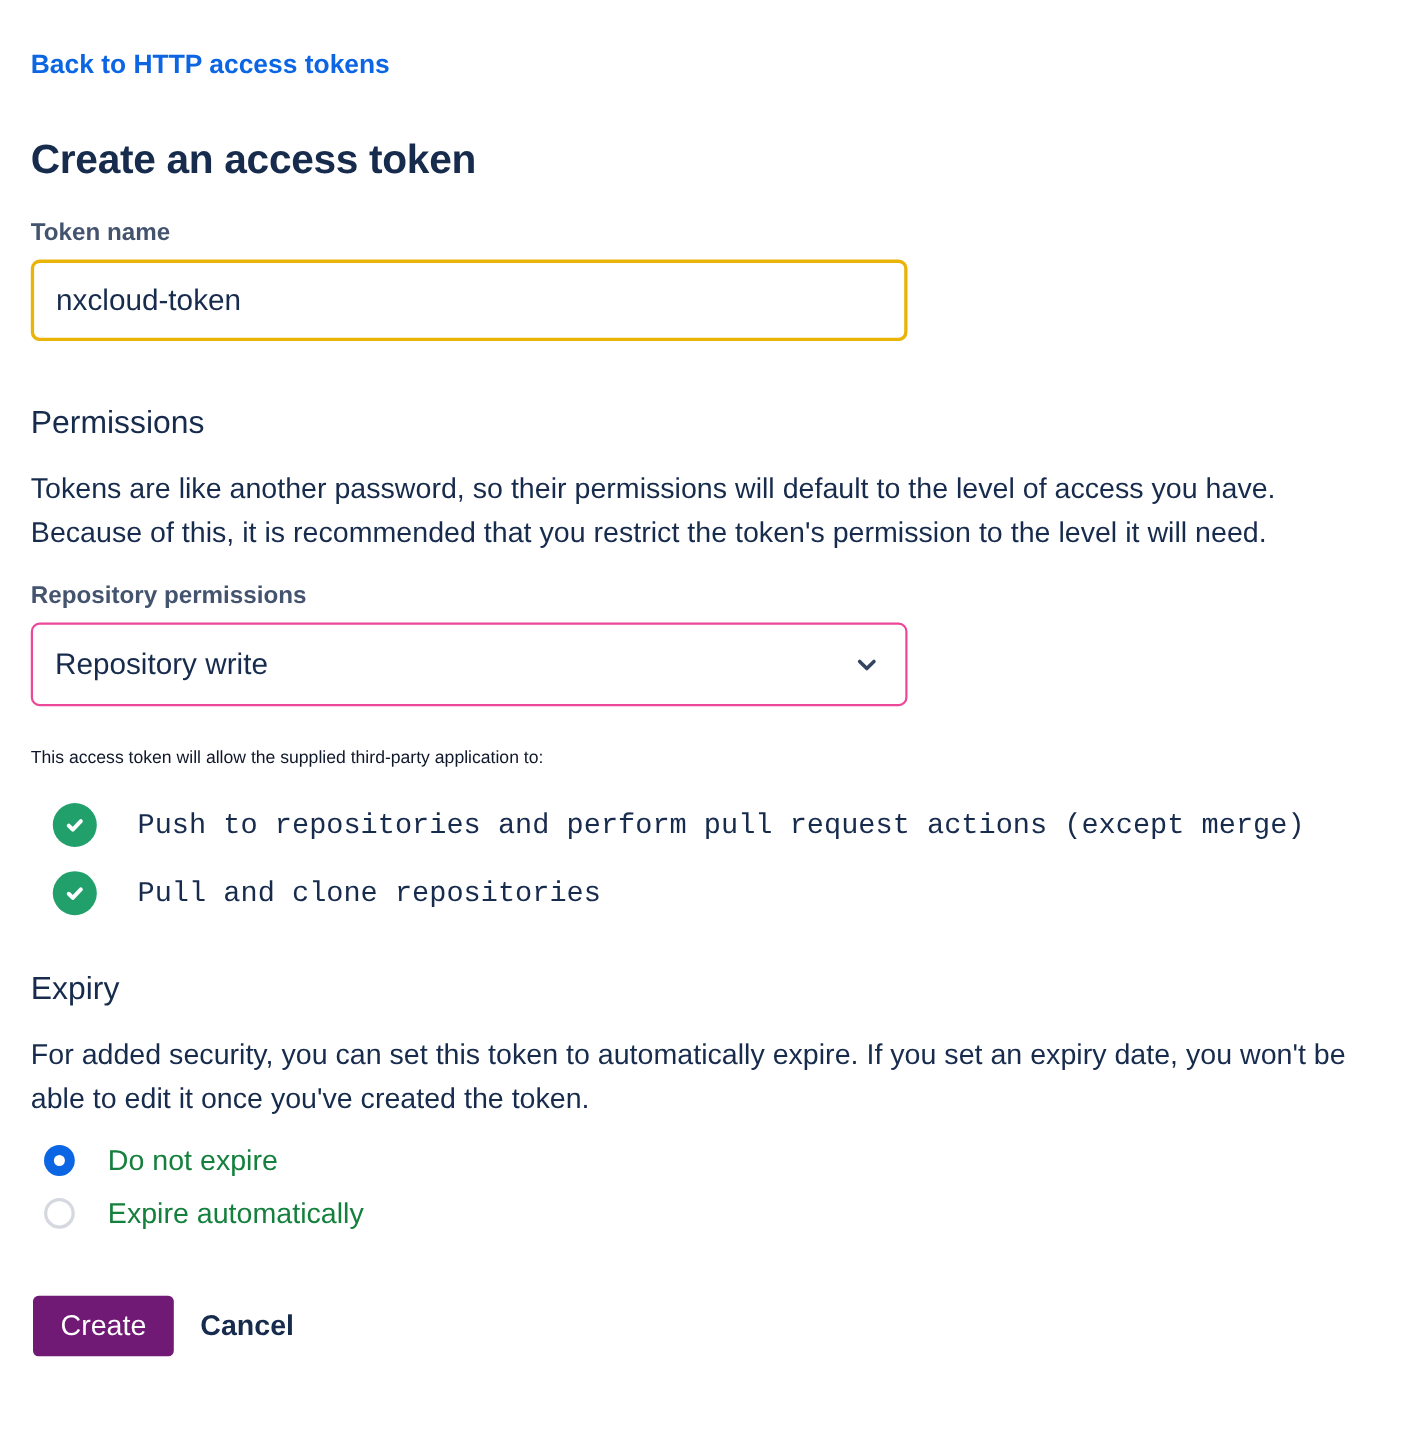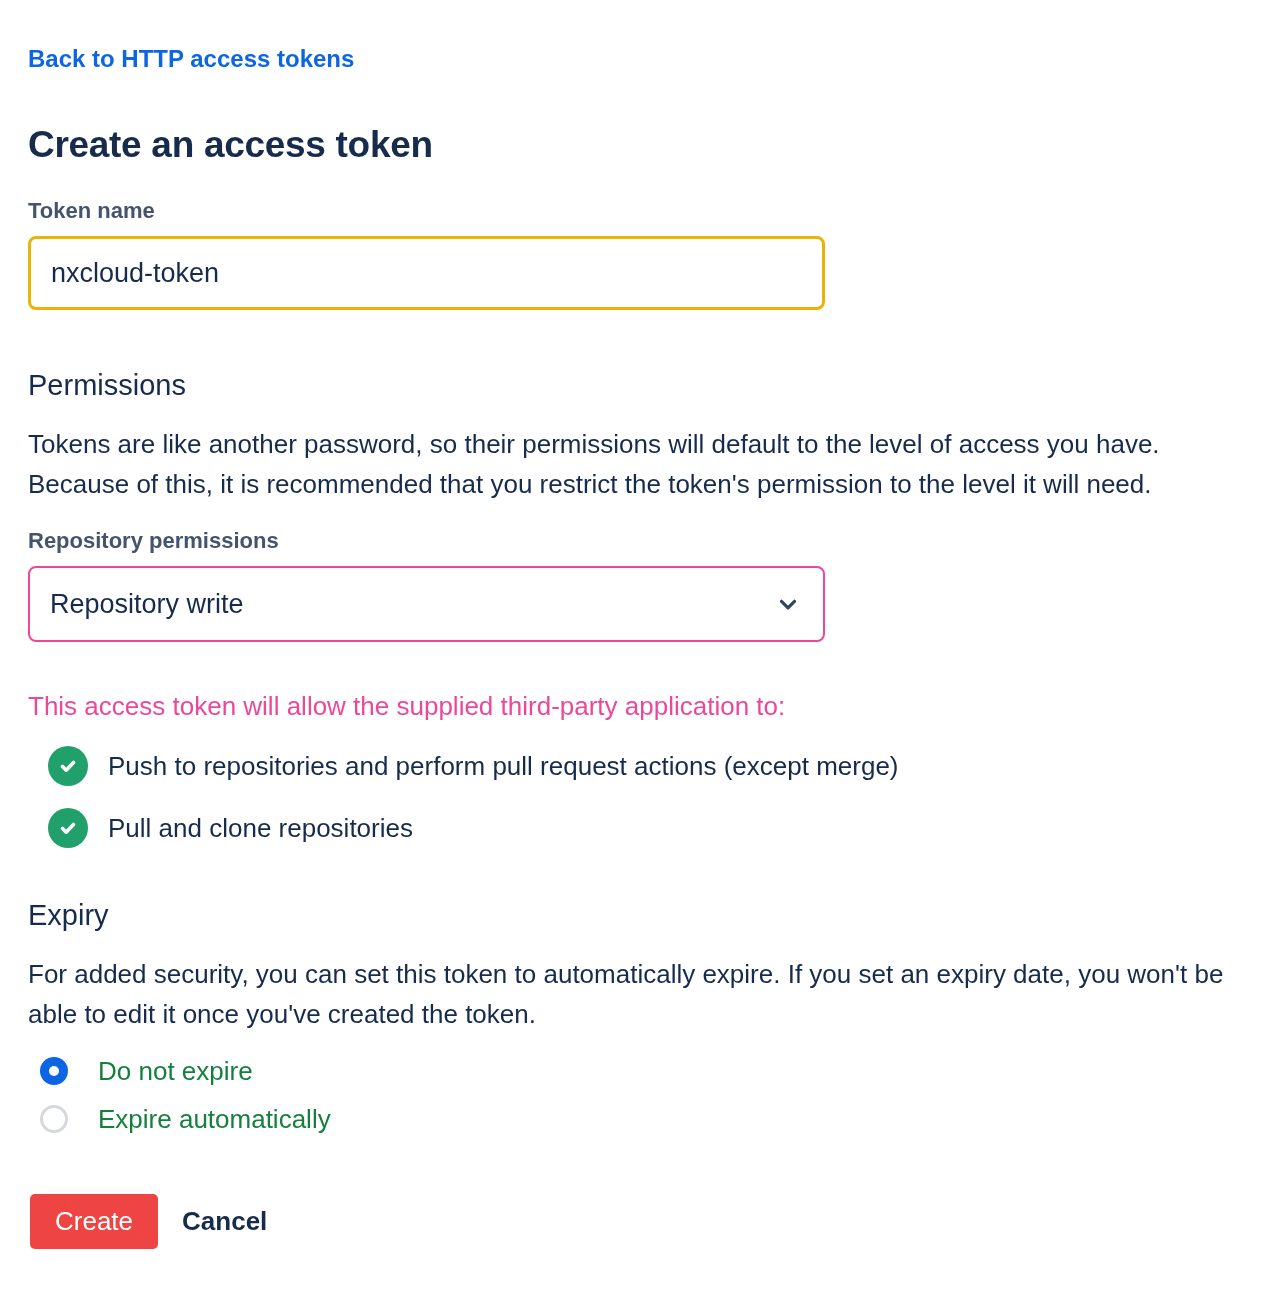--- a/index.html
+++ b/index.html
@@ -87,30 +87,31 @@
     font-size: 27px;
     color: #172B4D;
     font-weight: 400;
   }
   .chevron-icon {
     width: 26px;
     height: 26px;
     display: block;
   }
   p.allow-intro {
-    margin-top: 44px;
-    font-size: 26px;
+    margin-top: 28px;
+    font-size: 16px;
     line-height: 40px;
-    color: #ec4899;
+    color: #0f172a;
   }
   .cap-row {
     display: flex;
     align-items: flex-end;
-    gap: 20px;
+    gap: 37px;
     margin-left: 20px;
+    font-family: Liberation Mono, monospace;
   }
   .cap-row.first { margin-top: 20px; }
   .cap-row.second { margin-top: 22px; }
   .check-circle {
     width: 40px;
     height: 40px;
     border-radius: 50%;
     background: #22A06B;
     display: flex;
     align-items: center;
@@ -161,21 +162,21 @@
     color: #15803d;
   }
   .actions {
     margin-top: 58px;
     display: flex;
     align-items: center;
   }
   .create-button {
     height: 55px;
     padding: 0 25px;
-    background: #ef4444;
+    background: #701a75;
     color: #ffffff;
     border: none;
     border-radius: 5px;
     font-family: "Liberation Sans", sans-serif;
     font-size: 26px;
     font-weight: 500;
     cursor: pointer;
     margin-left: 2px;
   }
   .cancel-button {

